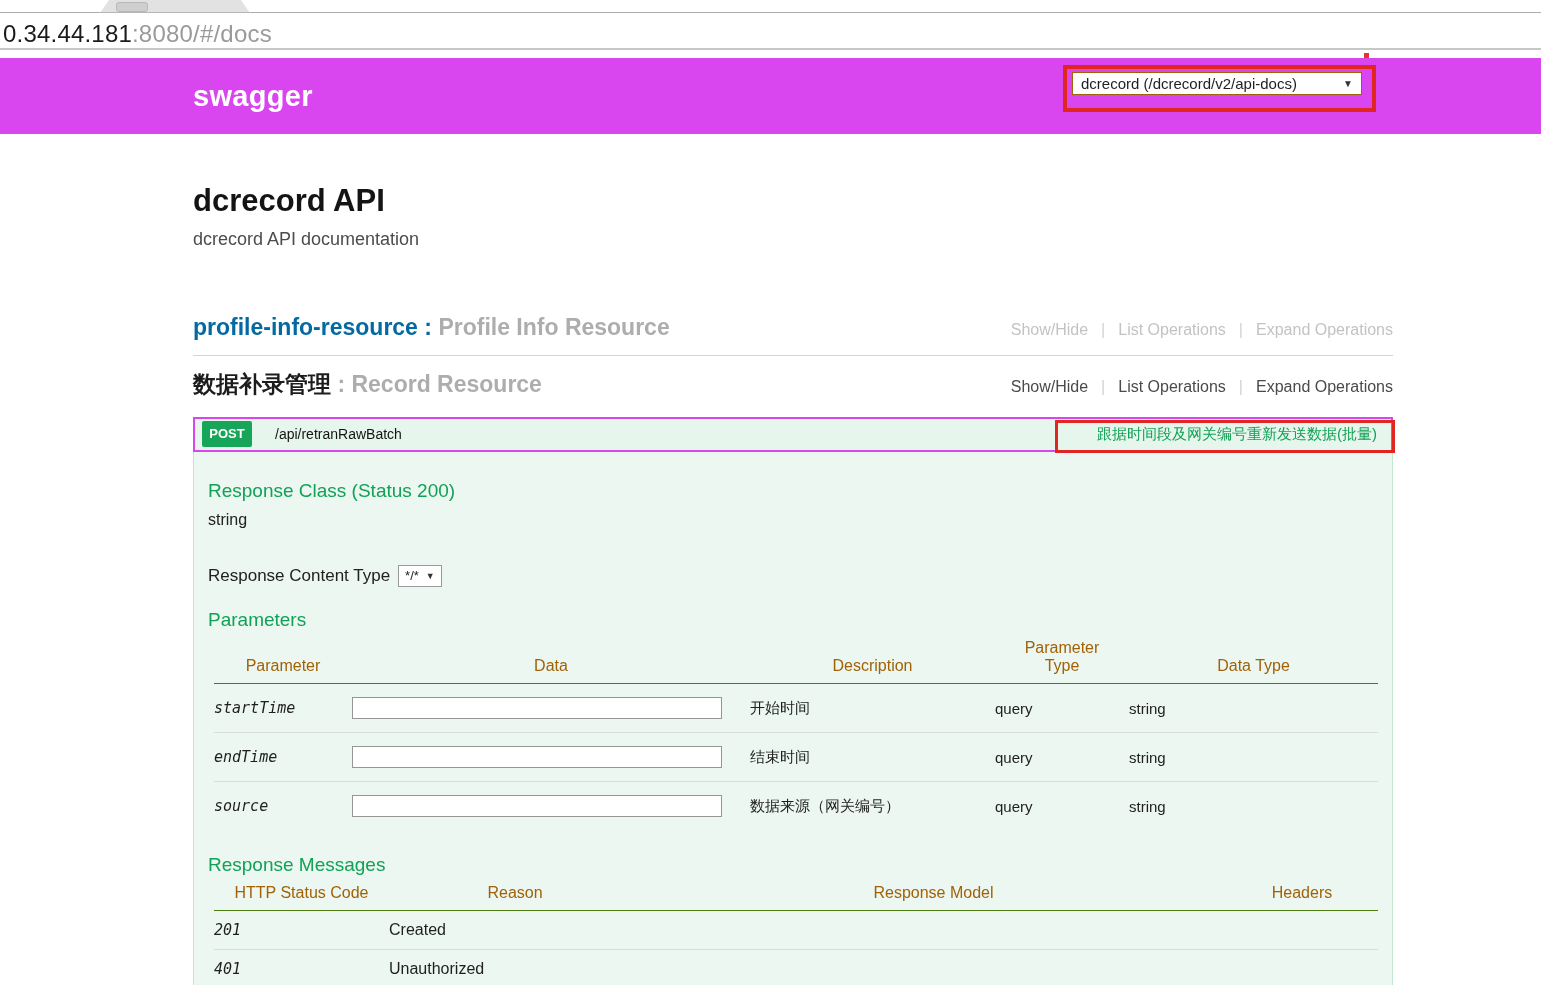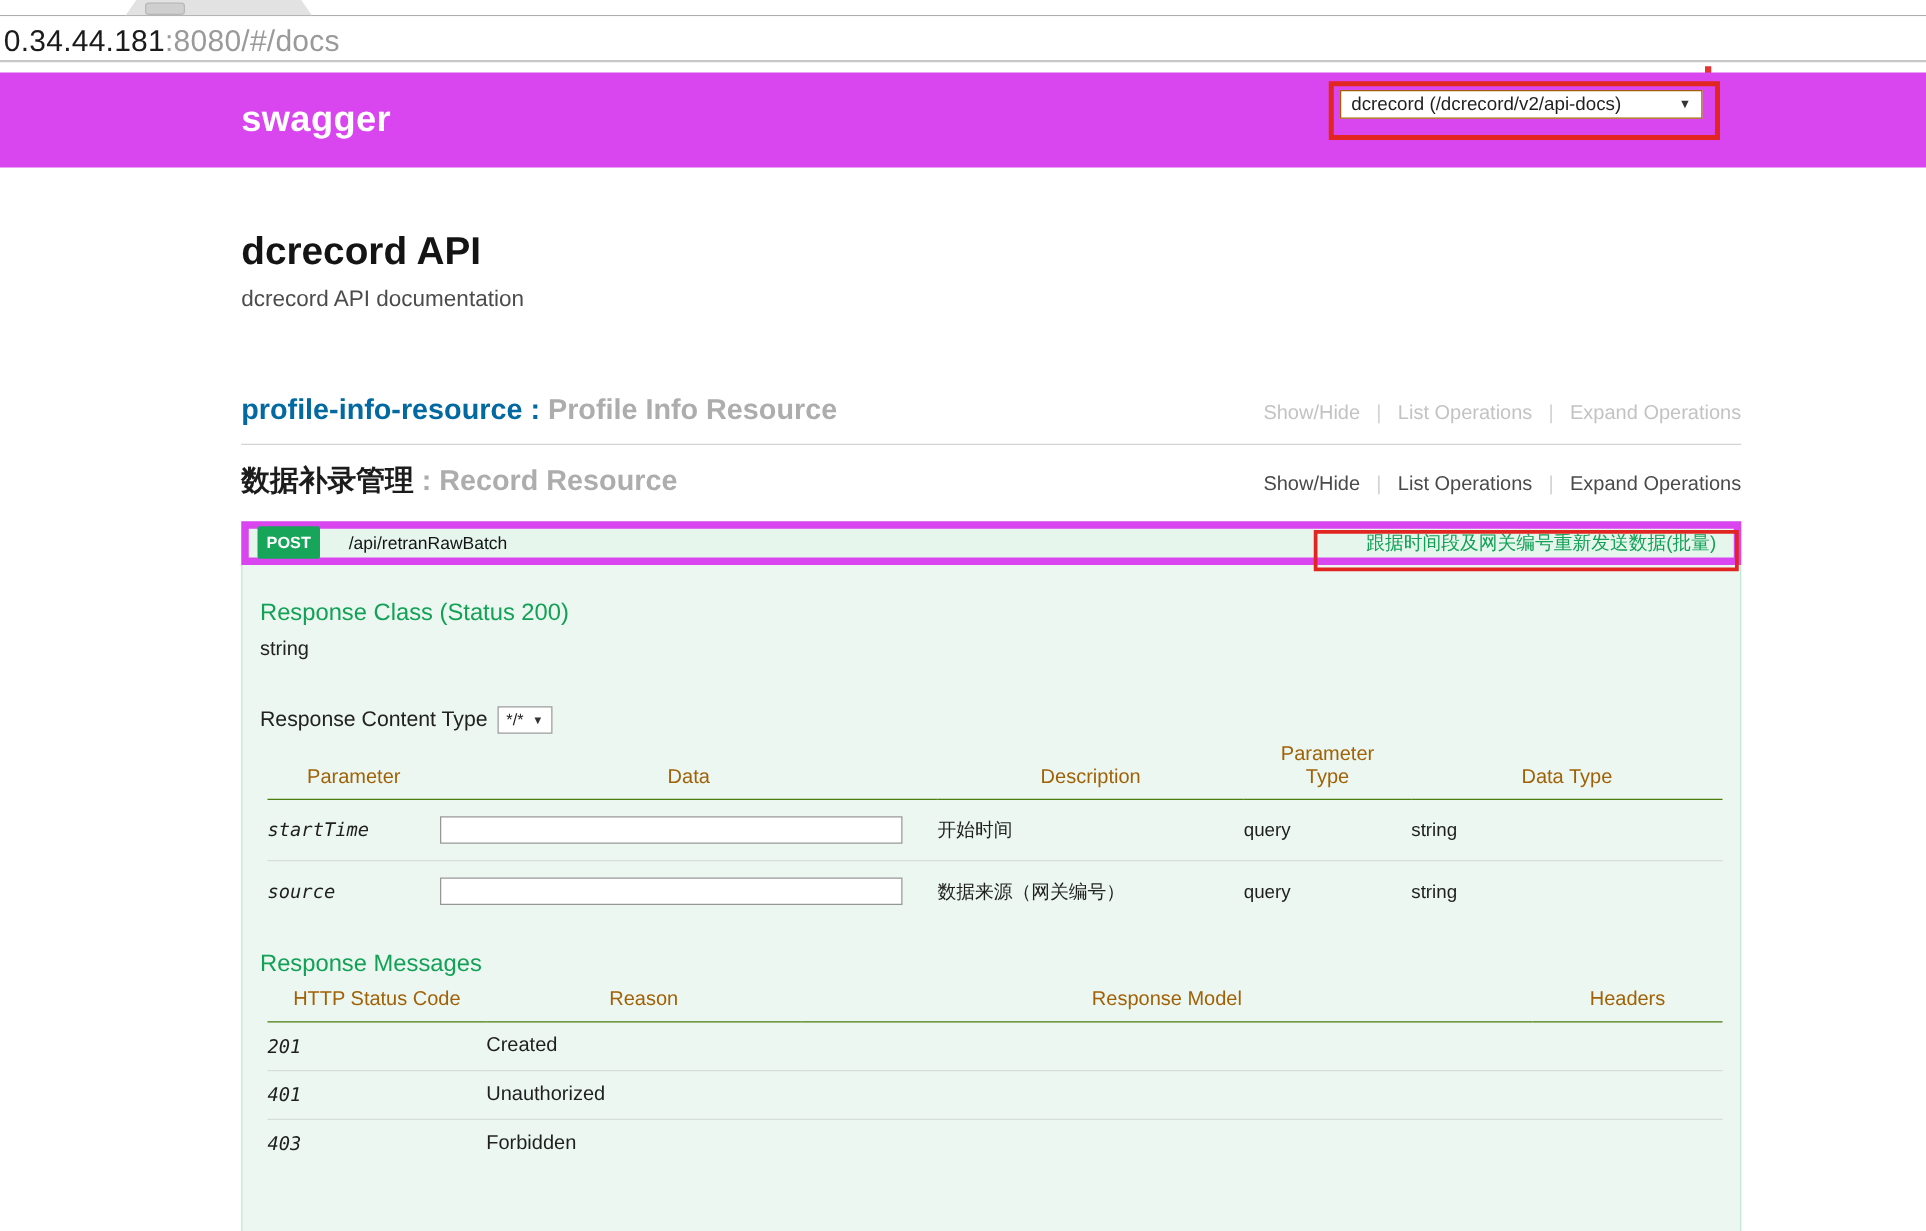--- a/index.html
+++ b/index.html
@@ -55,21 +55,21 @@
   .r2 .res-sep, .r2 .res-desc { color:#adadad; }
   .resource-links { font-size:16px; white-space:nowrap; }
   .r1 .resource-links a { color:#c3c3c3; }
   .r2 .resource-links a { color:#4a4a4a; }
   .resource-links a { text-decoration:none; cursor:pointer; }
   .link-divider { color:#d2d2d2; padding:0 13px; }
 
   
   .operation { margin-top:5px; position:relative; }
   .op-heading {
-    height:35px; background:#e7f6ec; border:6px solid #d946ef;
+    height:35px; background:#e7f6ec; border:2px solid #d946ef;
     display:flex; align-items:center; position:relative;
   }
   .post-badge {
     background:#16a559; color:#fff; font-weight:bold; font-size:13px;
     width:50px; height:26px; line-height:26px; text-align:center;
     border-radius:2px; margin-left:7px; flex:0 0 auto;
   }
   .op-path { margin-left:23px; font-size:14px; color:#141414; text-decoration:none; }
   .op-options { position:absolute; right:14px; font-size:15px; color:#12a156; text-decoration:none; }
   .ann-options { right:-4px; top:1px; width:340px; height:33px; border-width:3px; }
@@ -161,39 +161,47 @@
       <p class="rc-type">string</p>
 
       <div class="rct-row">
         <span>Response Content Type</span>
         <span class="mini-select">
           <span>*/*</span>
           <span class="arrow">▼</span>
         </span>
       </div>
 
+      <h4 class="green-heading params-heading">Parameters</h4>
       <table class="sw-table params">
         <thead>
           <tr>
             <th class="c1">Parameter</th>
             <th class="c2">Data</th>
             <th class="c3">Description</th>
             <th class="c4"><span class="th-narrow">Parameter Type</span></th>
             <th class="c5">Data Type</th>
           </tr>
         </thead>
         <tbody>
           <tr>
             <td class="mono">startTime</td>
             <td><input class="param-input" type="text" value="" style=""></td>
             <td>开始时间</td>
             <td>query</td>
             <td>string</td>
           </tr>
           <tr>
+            <td class="mono">endTime</td>
+            <td><input class="param-input" type="text" value="" style=""></td>
+            <td>结束时间</td>
+            <td>query</td>
+            <td>string</td>
+          </tr>
+          <tr>
             <td class="mono">source</td>
             <td><input class="param-input" type="text" value="" style=""></td>
             <td>数据来源（网关编号）</td>
             <td>query</td>
             <td>string</td>
           </tr>
         </tbody>
       </table>
 
       <h4 class="green-heading rm-heading">Response Messages</h4>

